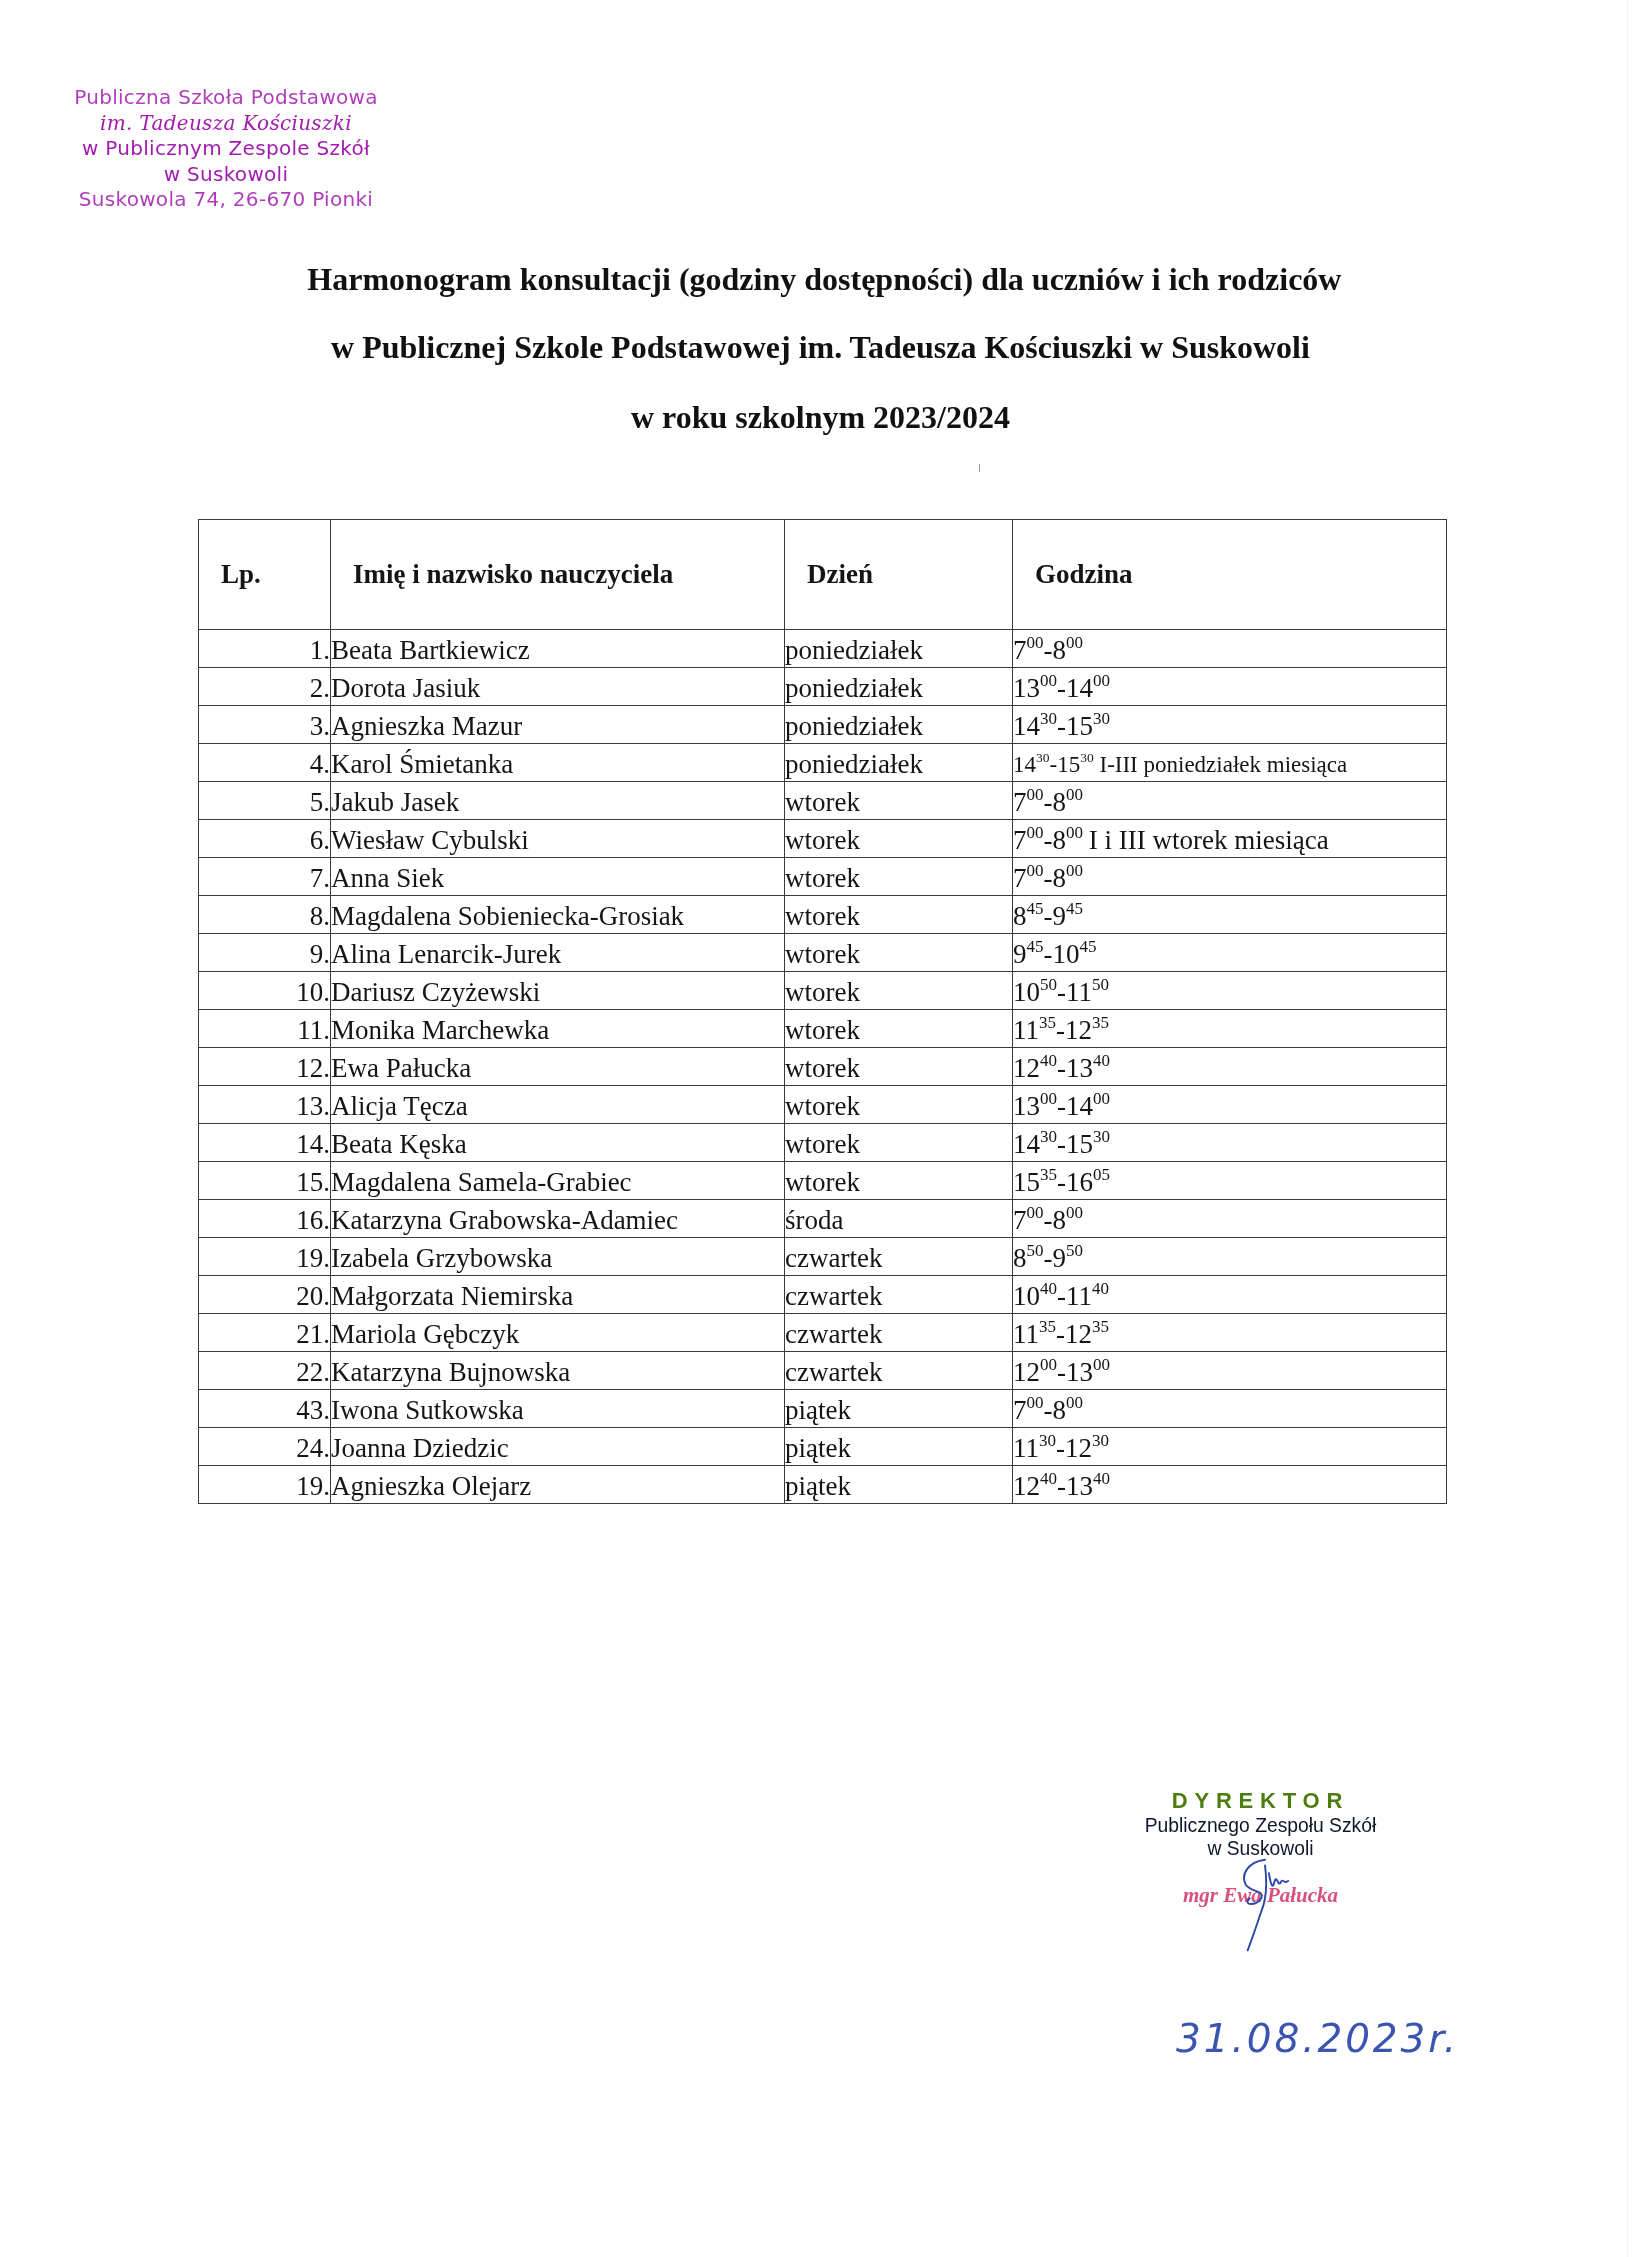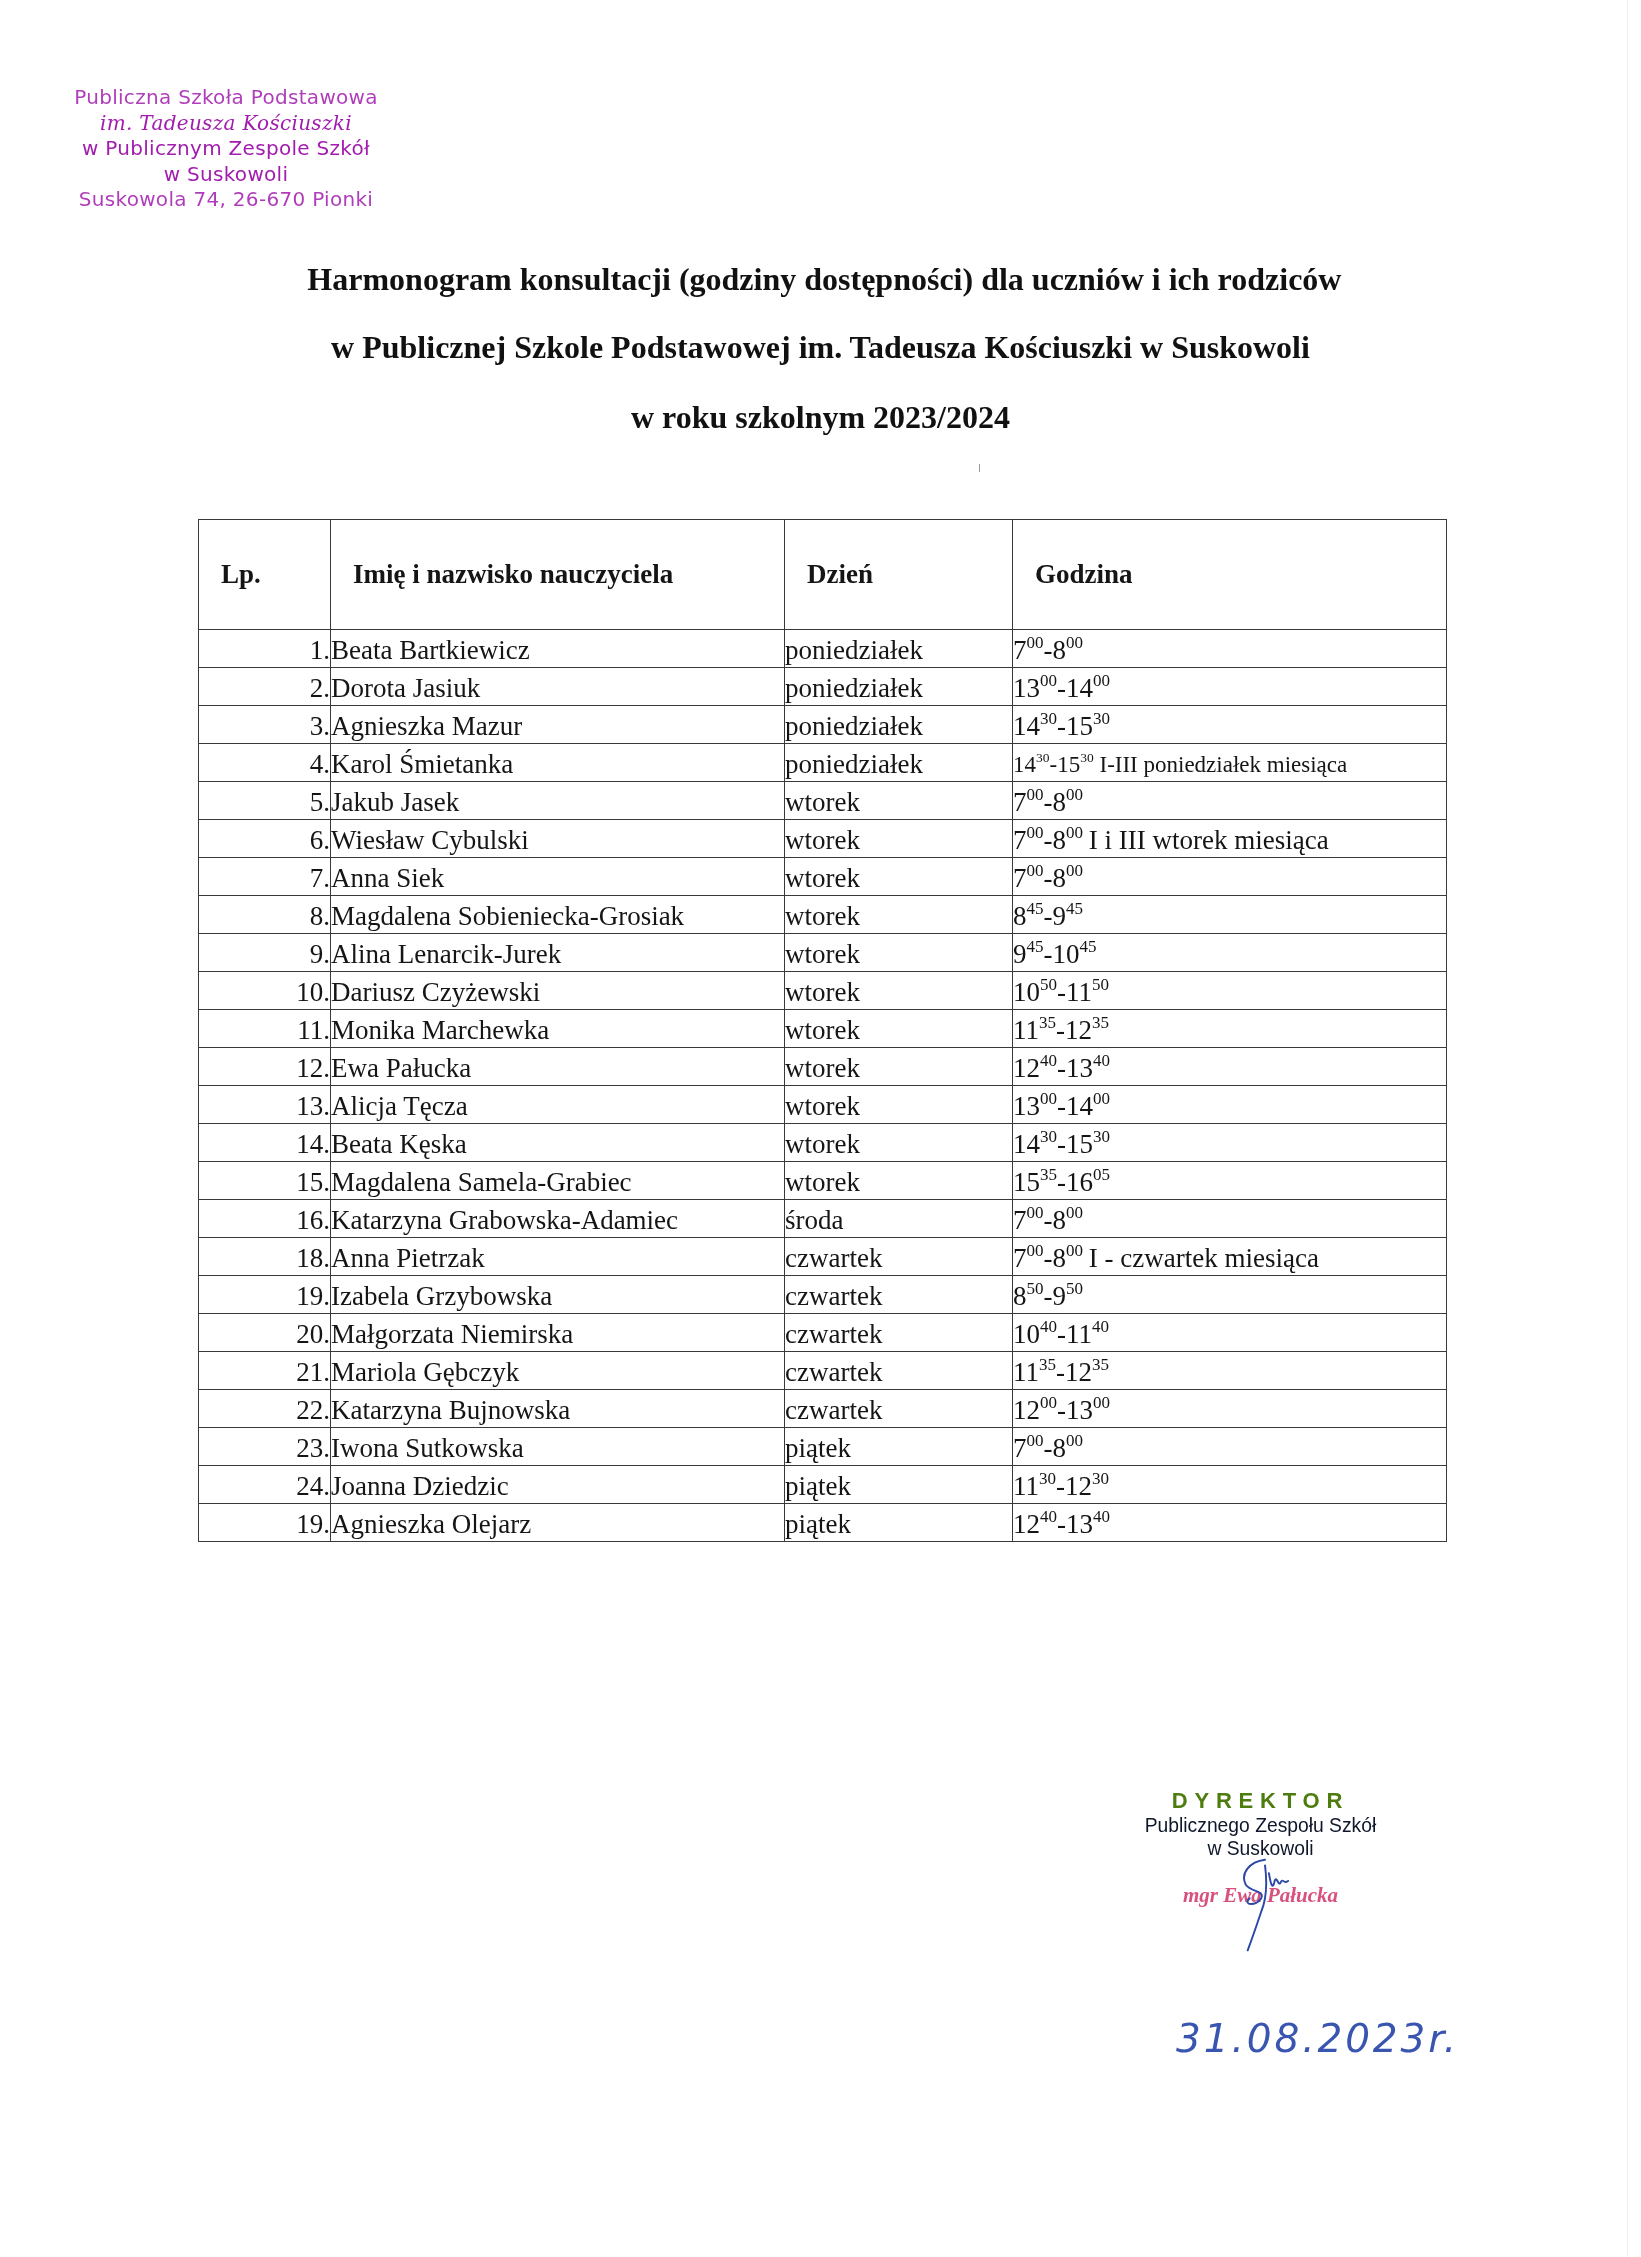--- a/index.html
+++ b/index.html
@@ -184,26 +184,20 @@
         <td class="day">wtorek</td>
         <td class="time"><span>15</span><sup>35</sup>-<span>16</span><sup>05</sup></td>
       </tr>
       <tr>
         <td class="lp">16.</td>
         <td class="name">Katarzyna Grabowska-Adamiec</td>
         <td class="day">środa</td>
         <td class="time"><span>7</span><sup>00</sup>-<span>8</span><sup>00</sup></td>
       </tr>
       <tr>
-        <td class="lp">18.</td>
-        <td class="name">Anna Pietrzak</td>
-        <td class="day">czwartek</td>
-        <td class="time"><span>7</span><sup>00</sup>-<span>8</span><sup>00</sup><span class="note">I - czwartek miesiąca</span></td>
-      </tr>
-      <tr>
         <td class="lp">19.</td>
         <td class="name">Izabela Grzybowska</td>
         <td class="day">czwartek</td>
         <td class="time"><span>8</span><sup>50</sup>-<span>9</span><sup>50</sup></td>
       </tr>
       <tr>
         <td class="lp">20.</td>
         <td class="name">Małgorzata Niemirska</td>
         <td class="day">czwartek</td>
         <td class="time"><span>10</span><sup>40</sup>-<span>11</span><sup>40</sup></td>
@@ -214,21 +208,21 @@
         <td class="day">czwartek</td>
         <td class="time"><span>11</span><sup>35</sup>-<span>12</span><sup>35</sup></td>
       </tr>
       <tr>
         <td class="lp">22.</td>
         <td class="name">Katarzyna Bujnowska</td>
         <td class="day">czwartek</td>
         <td class="time"><span>12</span><sup>00</sup>-<span>13</span><sup>00</sup></td>
       </tr>
       <tr>
-        <td class="lp">23.</td>
+        <td class="lp">43.</td>
         <td class="name">Iwona Sutkowska</td>
         <td class="day">piątek</td>
         <td class="time"><span>7</span><sup>00</sup>-<span>8</span><sup>00</sup></td>
       </tr>
       <tr>
         <td class="lp">24.</td>
         <td class="name">Joanna Dziedzic</td>
         <td class="day">piątek</td>
         <td class="time"><span>11</span><sup>30</sup>-<span>12</span><sup>30</sup></td>
       </tr>

